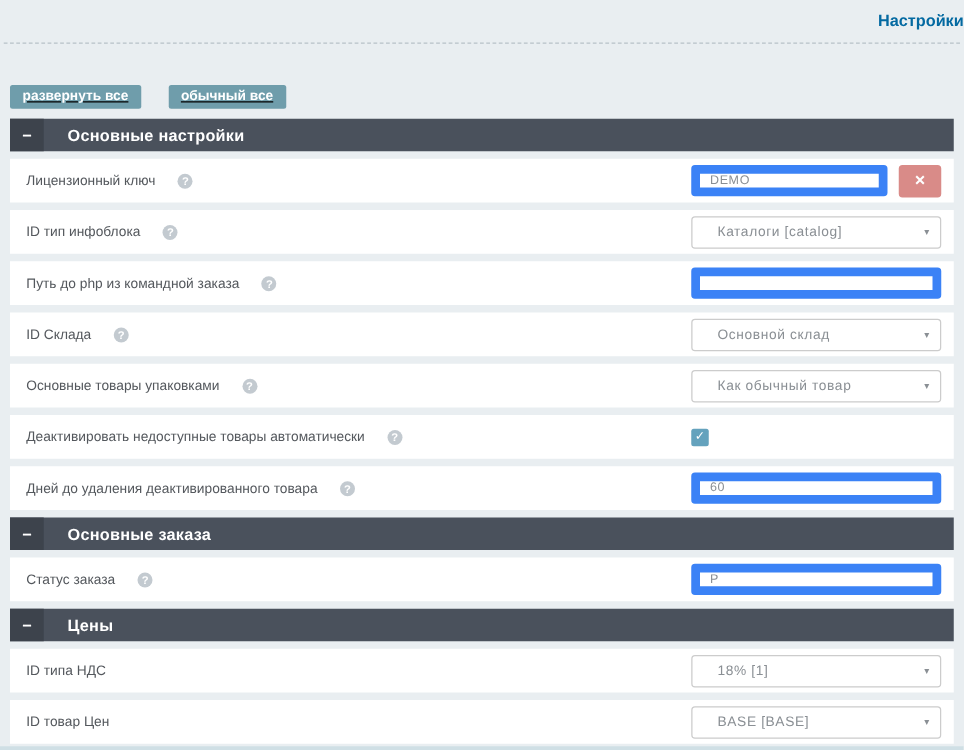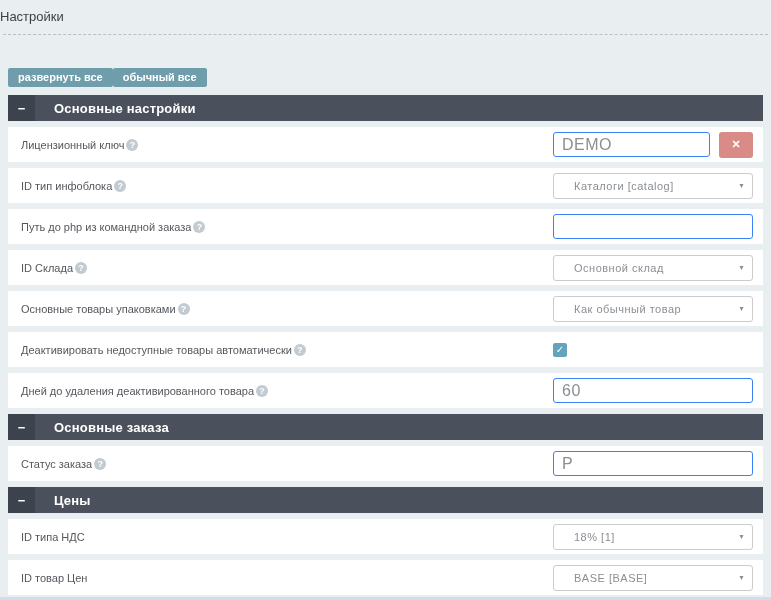--- a/index.html
+++ b/index.html
@@ -4,25 +4,25 @@
 <style>
   * { box-sizing: border-box; }
   html, body { margin:0; padding:0; }
   body {
     width:771px; height:600px;
     background:#e9eef1;
     font-family:"Liberation Sans", sans-serif;
     overflow:hidden; position:relative;
   }
   .page-title {
-    text-align:left; font-weight:normal; font-size:13px;
-    color:#404040; padding:9px 0 10px;
+    text-align:right; font-weight:bold; font-size:13px;
+    color:#0369a1; padding:9px 0 10px;
   }
   .dashed-divider { border-top:1px dashed #b7c1c7; margin:0 3px; }
-  .toolbar { margin:33px 8px 8px; display:flex; gap:0; }
+  .toolbar { margin:33px 8px 8px; display:flex; gap:22px;text-decoration:underline; }
   .btn-toolbar {
     background:#6f9dab; color:#fff; font-size:11px; font-weight:bold;
     padding:3px 10px 4px; border-radius:2px; border:none; cursor:pointer;
     font-family:"Liberation Sans", sans-serif;
   }
   .section-header {
     margin:6px 8px 0; height:26px; background:#4a515c;
     display:flex; align-items:center;
   }
   .collapse-box {
@@ -34,32 +34,32 @@
     color:#fff; font-size:13px; font-weight:bold;
     margin-left:19px; letter-spacing:.2px;
   }
   .form-row {
     margin:6px 8px; background:#fff; height:35px;
     display:flex; align-items:center; justify-content:space-between;
     padding:0 10px 0 13px;
   }
   .row-label {
     font-size:11px; color:#54585d;
-    display:flex; align-items:center; gap:2px;
+    display:flex; align-items:center; gap:18px;
   }
   .help-icon {
     width:12px; height:12px; border-radius:50%;
     background:#c3cad0; color:#fff; font-size:9px; font-weight:bold;
     display:inline-flex; align-items:center; justify-content:center;
     flex-shrink:0;
   }
   .control { width:200px; display:flex; align-items:center; }
   .text-input {
-    width:100%; height:25px; border:1px solid #3b82f6; border-radius:3px;
-    padding:0 8px; font-size:16px; color:#8a8f94; letter-spacing:.5px;
+    width:100%; height:25px; border:7px solid #3b82f6; border-radius:3px;
+    padding:0 8px; font-size:10px; color:#8a8f94; letter-spacing:.5px;
     font-family:"Liberation Sans", sans-serif; background:#fff;
   }
   .select {
     flex:1; height:26px; border:1px solid #ccc; border-radius:3px;
     display:flex; align-items:center; justify-content:space-between;
     padding:0 8px 0 20px; font-size:11px; color:#8a8f94;
     letter-spacing:.5px; background:#fff; cursor:pointer;
   }
   .select-arrow { font-size:8px; color:#8a8f94; }
   .delete-btn {

